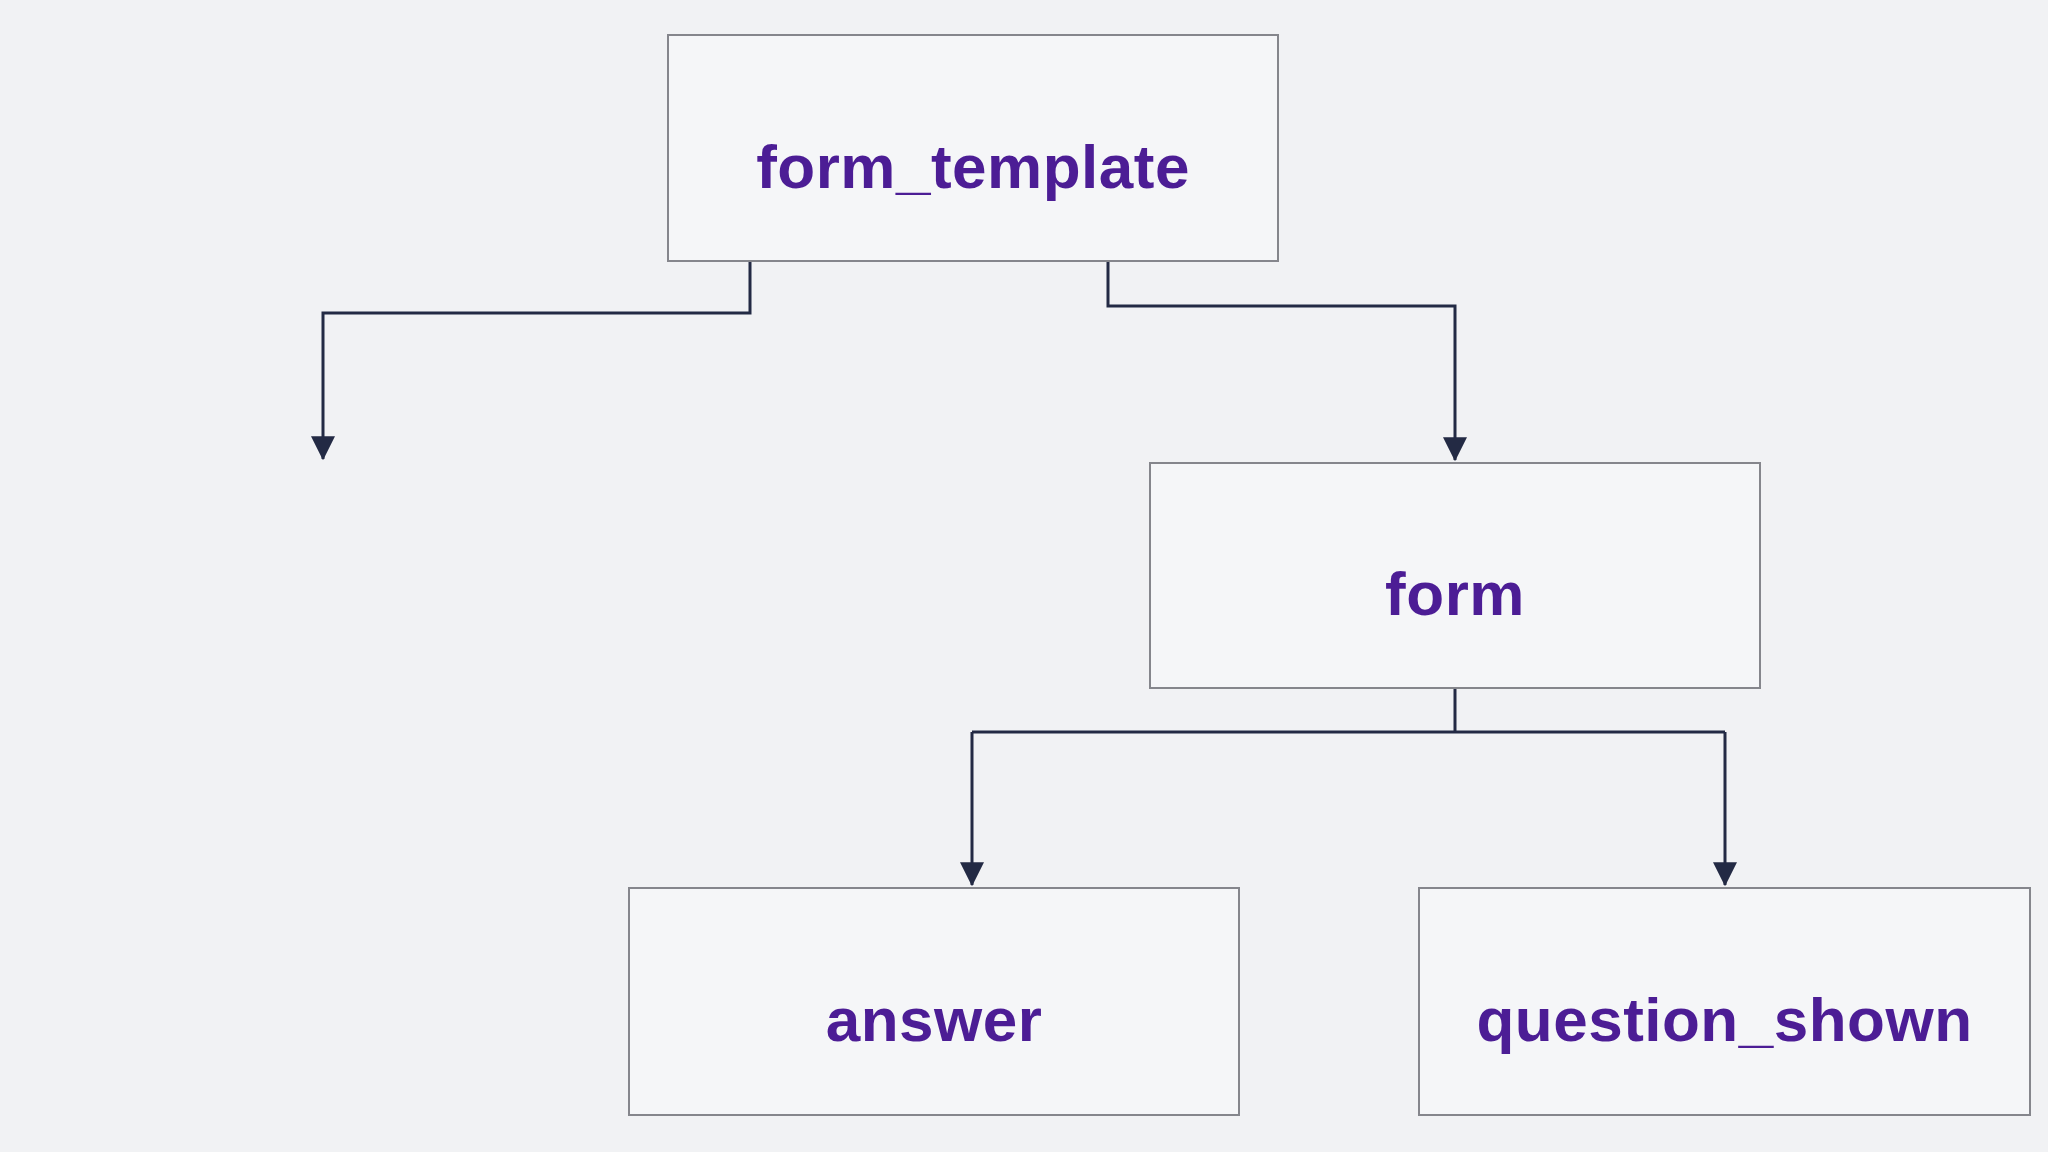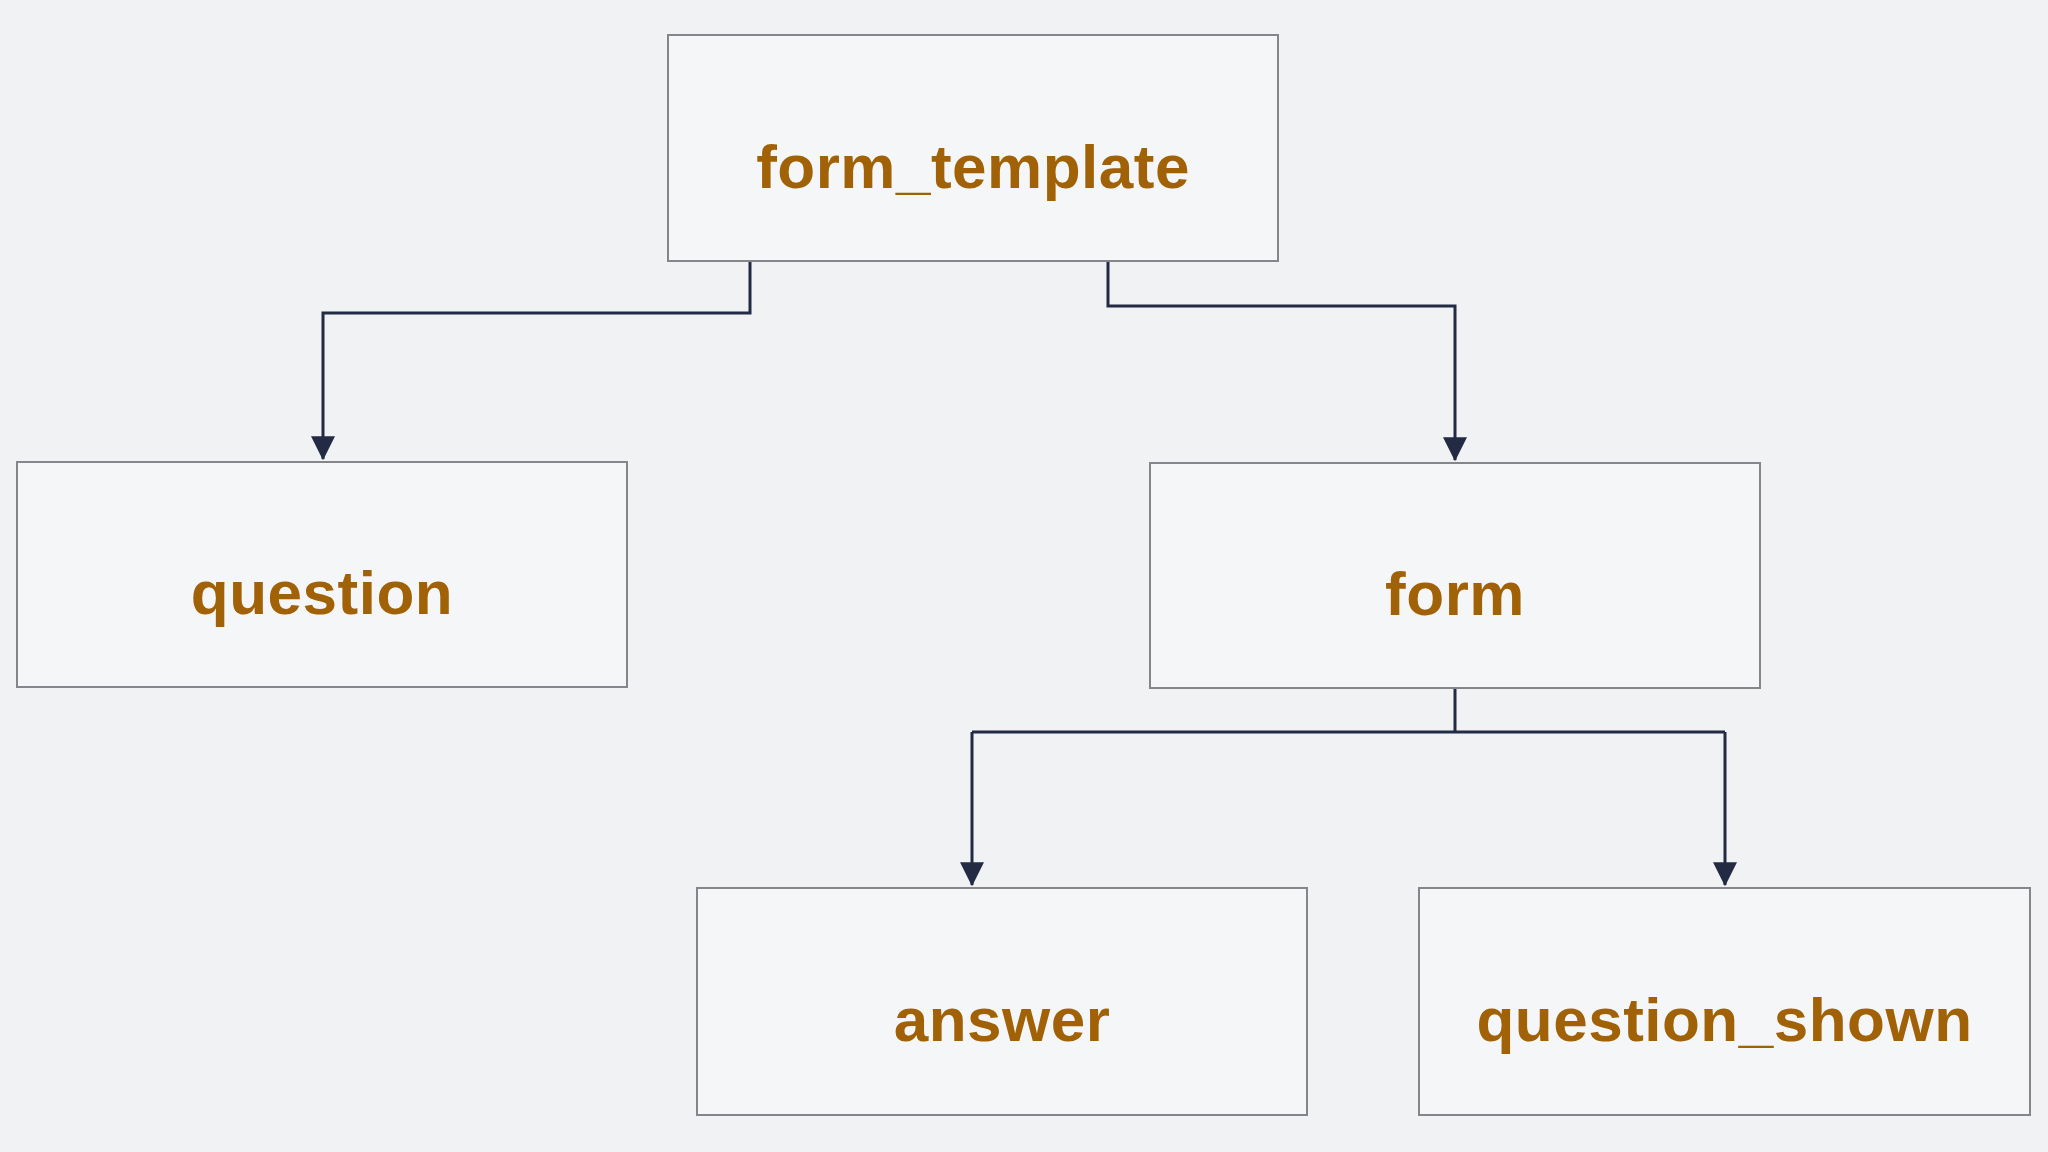--- a/index.html
+++ b/index.html
@@ -28,29 +28,29 @@
     box-sizing: border-box;
     background: #f5f6f8;
     border: 2px solid #85868c;
     display: flex;
     align-items: center;
     justify-content: center;
   }
   .node-label {
     font-size: 62px;
     font-weight: 600;
-    color: #a16207;
+    color: #4c1d95;
     letter-spacing: 0.5px;
     white-space: nowrap;
     margin-top: 36px;
   }
   #node-form-template { left: 667px; top: 34px;  width: 612px; height: 228px; }
   #node-question      { left: 16px;  top: 461px; width: 612px; height: 227px; }
   #node-form          { left: 1149px; top: 462px; width: 612px; height: 227px; align-items: center; }
-  #node-answer        { left: 696px; top: 887px; width: 612px; height: 229px; }
+  #node-answer        { left: 628px; top: 887px; width: 612px; height: 229px; }
   #node-question-shown{ left: 1418px; top: 887px; width: 613px; height: 229px; }
   .edge {
     stroke: #232a44;
     stroke-width: 3;
     fill: none;
   }
 </style>
 </head>
 <body>
 
@@ -73,23 +73,20 @@
 
     <path class="edge" d="M972,732 L972,885" marker-end="url(#arrowhead)"></path>
 
     <path class="edge" d="M1725,732 L1725,885" marker-end="url(#arrowhead)"></path>
   </svg>
 
   <div class="node" id="node-form-template">
     <span class="node-label">form_template</span>
   </div>
 
-  <div class="node" id="node-question">
-    <span class="node-label">question</span>
-  </div>
 
   <div class="node" id="node-form">
     <span class="node-label">form</span>
   </div>
 
   <div class="node" id="node-answer">
     <span class="node-label">answer</span>
   </div>
 
   <div class="node" id="node-question-shown">

